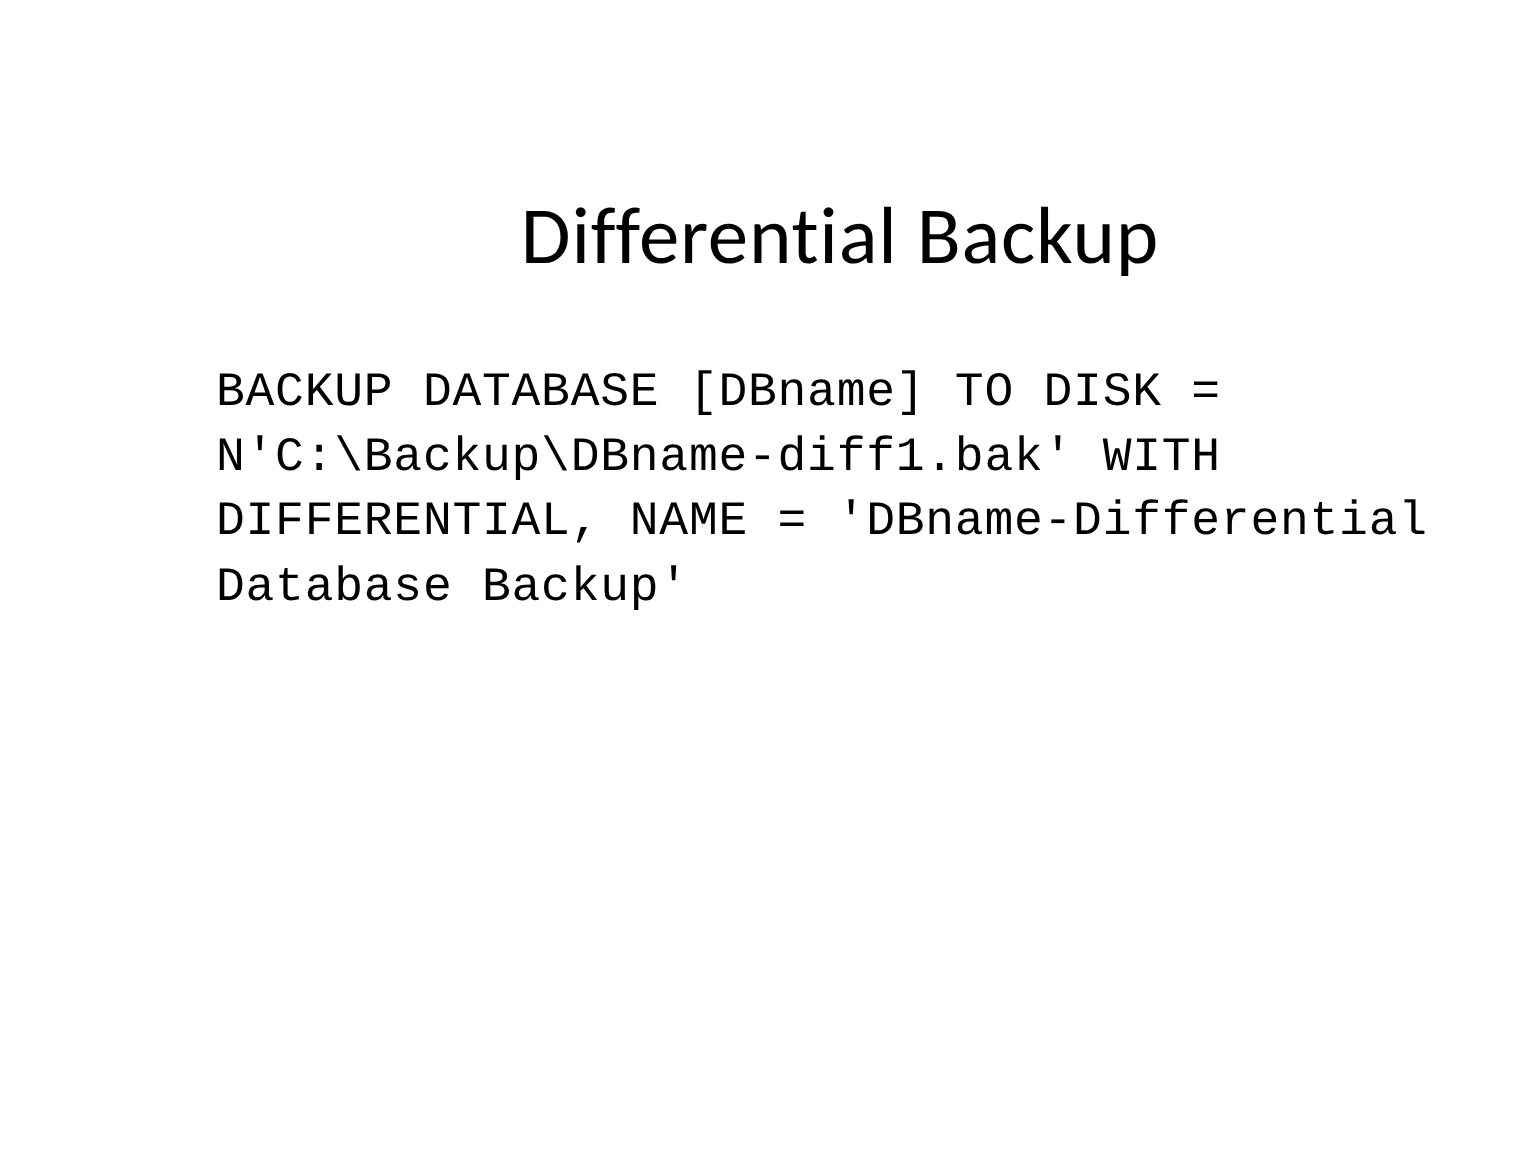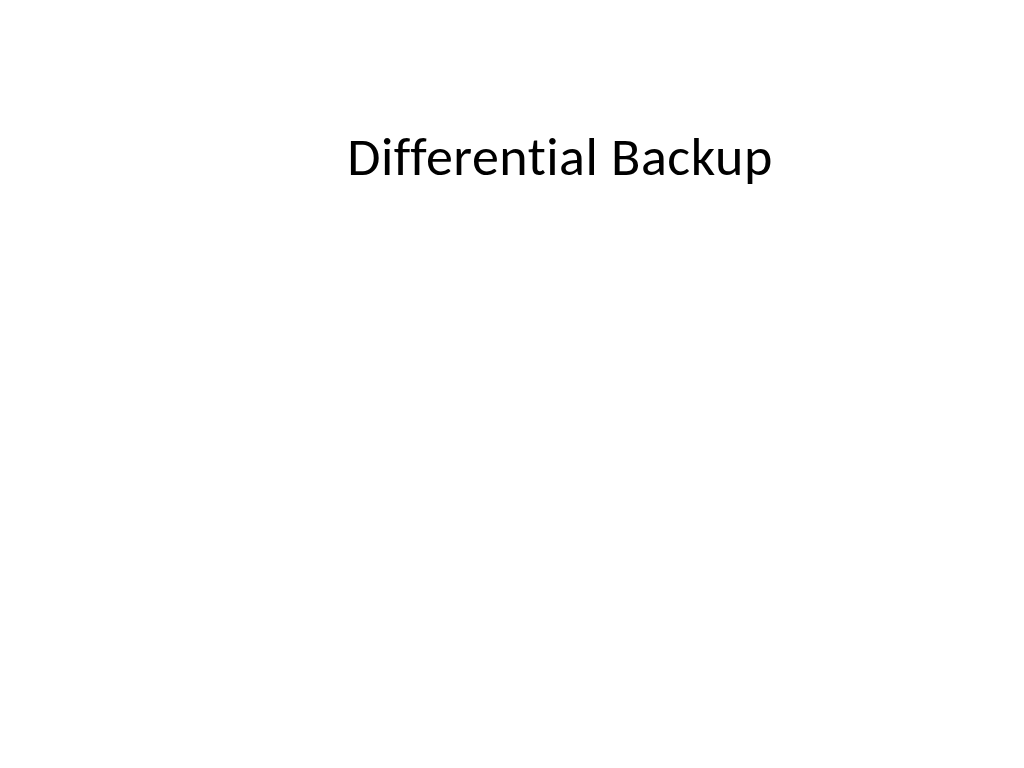--- a/index.html
+++ b/index.html
@@ -34,13 +34,14 @@
       line-height: 1.35;
       letter-spacing: 0.5px;
       word-wrap: break-word;
     }
   </style>
 </head>
 <body>
 
 <div class="slide">
   <h1 class="title">Differential Backup</h1>
+  <div class="code-block">BACKUP DATABASE [DBname] TO DISK = N'C:\Backup\DBname-diff1.bak' WITH DIFFERENTIAL, NAME = 'DBname-Differential Database Backup'</div>
 </div>
 
 </body></html>

